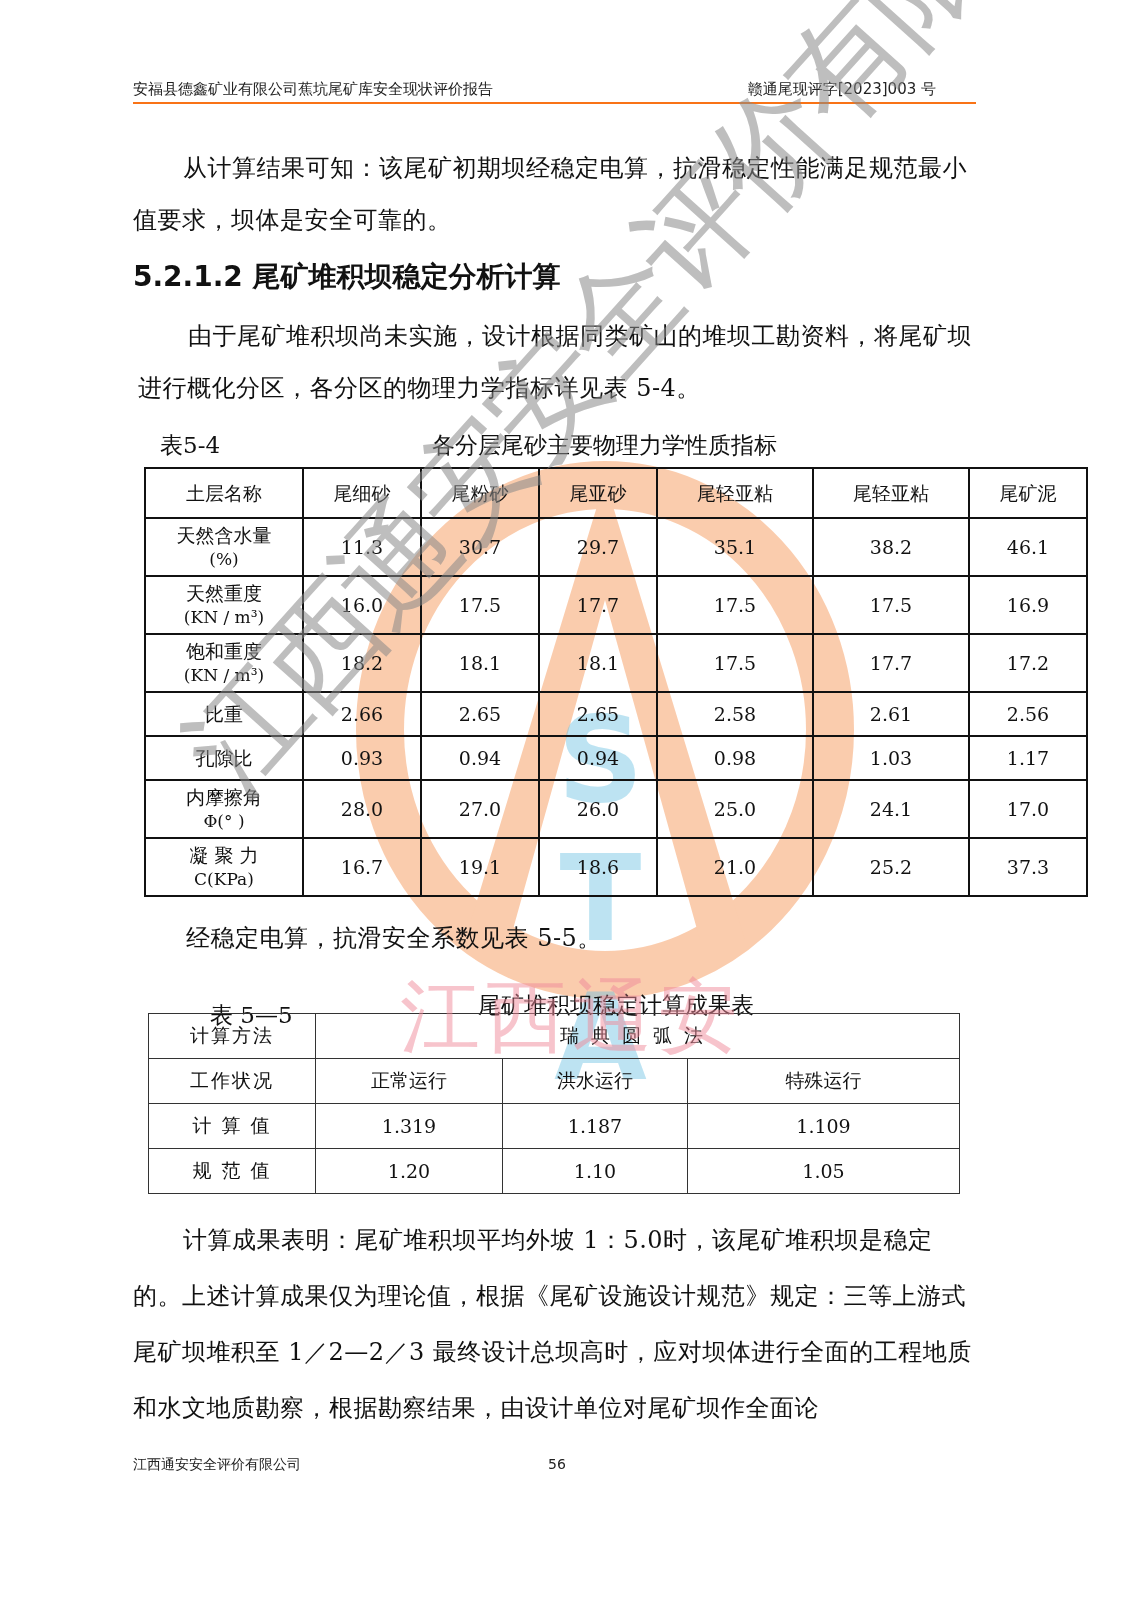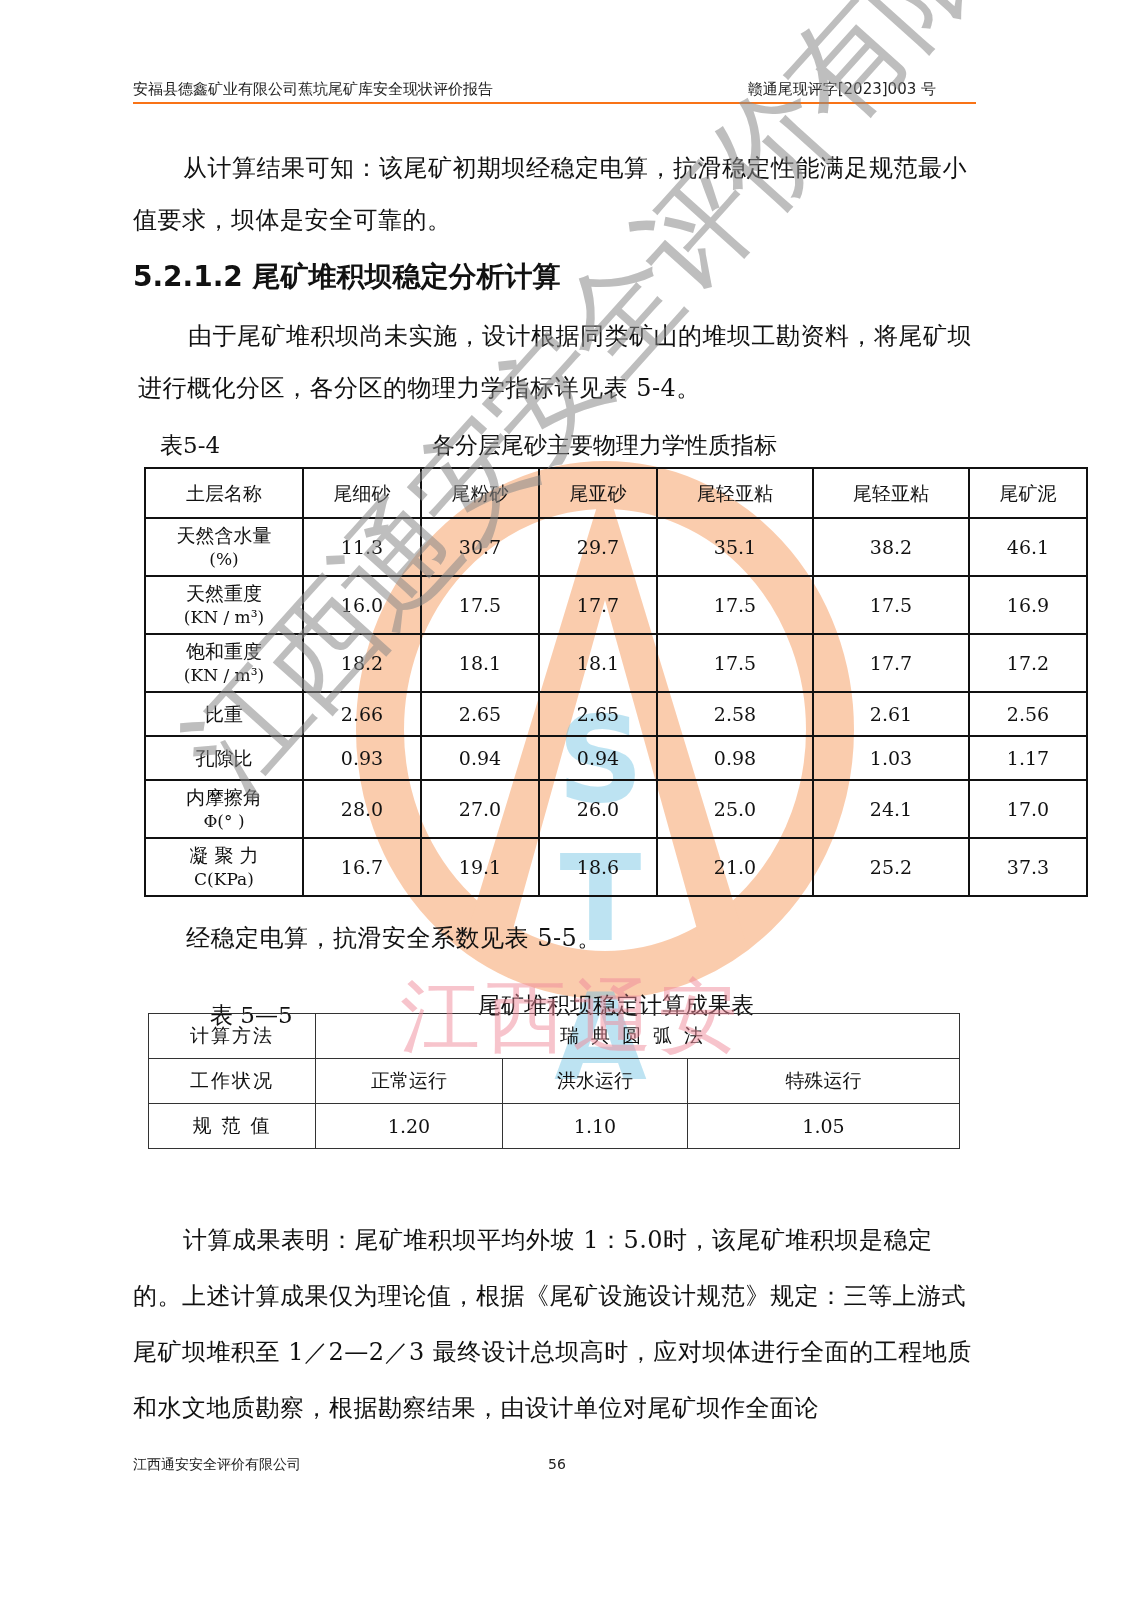--- a/index.html
+++ b/index.html
@@ -244,20 +244,26 @@
     <td class="lbl">计算方法</td>
     <td class="spaced" colspan="3">瑞典圆弧法</td>
   </tr>
   <tr>
     <td class="lbl">工作状况</td>
     <td style="width:186px;">正常运行</td>
     <td style="width:184px;border-radius:14px;">洪水运行</td>
     <td>特殊运行</td>
   </tr>
   <tr>
+    <td class="lbl">计 算 值</td>
+    <td>1.319</td>
+    <td>1.187</td>
+    <td>1.109</td>
+  </tr>
+  <tr>
     <td class="lbl">规 范 值</td>
     <td>1.20</td>
     <td>1.10</td>
     <td>1.05</td>
   </tr>
 </tbody>
   </table>
 
 <div class="para indent" style="top:1212px; line-height:56px;">计算成果表明：尾矿堆积坝平均外坡 1：5.0时，该尾矿堆积坝是稳定的。上述计算成果仅为理论值，根据《尾矿设施设计规范》规定：三等上游式尾矿坝堆积至 1／2—2／3 最终设计总坝高时，应对坝体进行全面的工程地质和水文地质勘察，根据勘察结果，由设计单位对尾矿坝作全面论</div>
 

